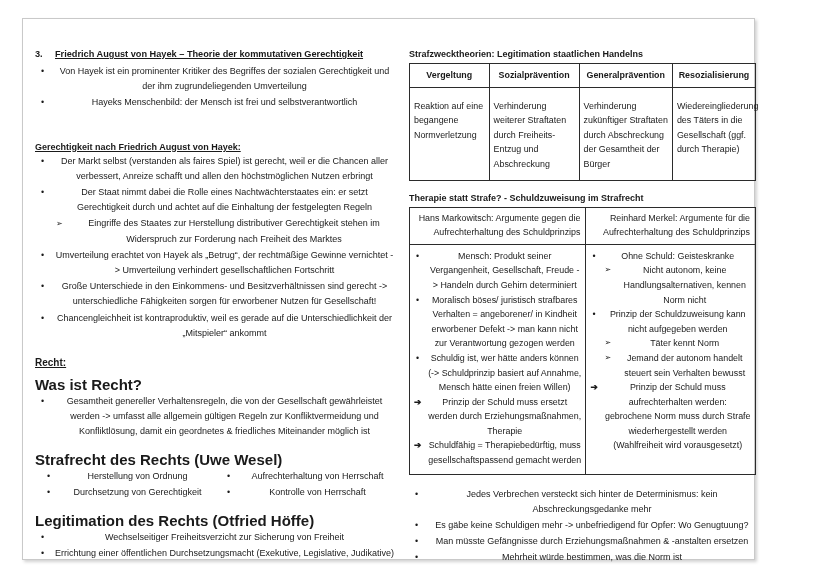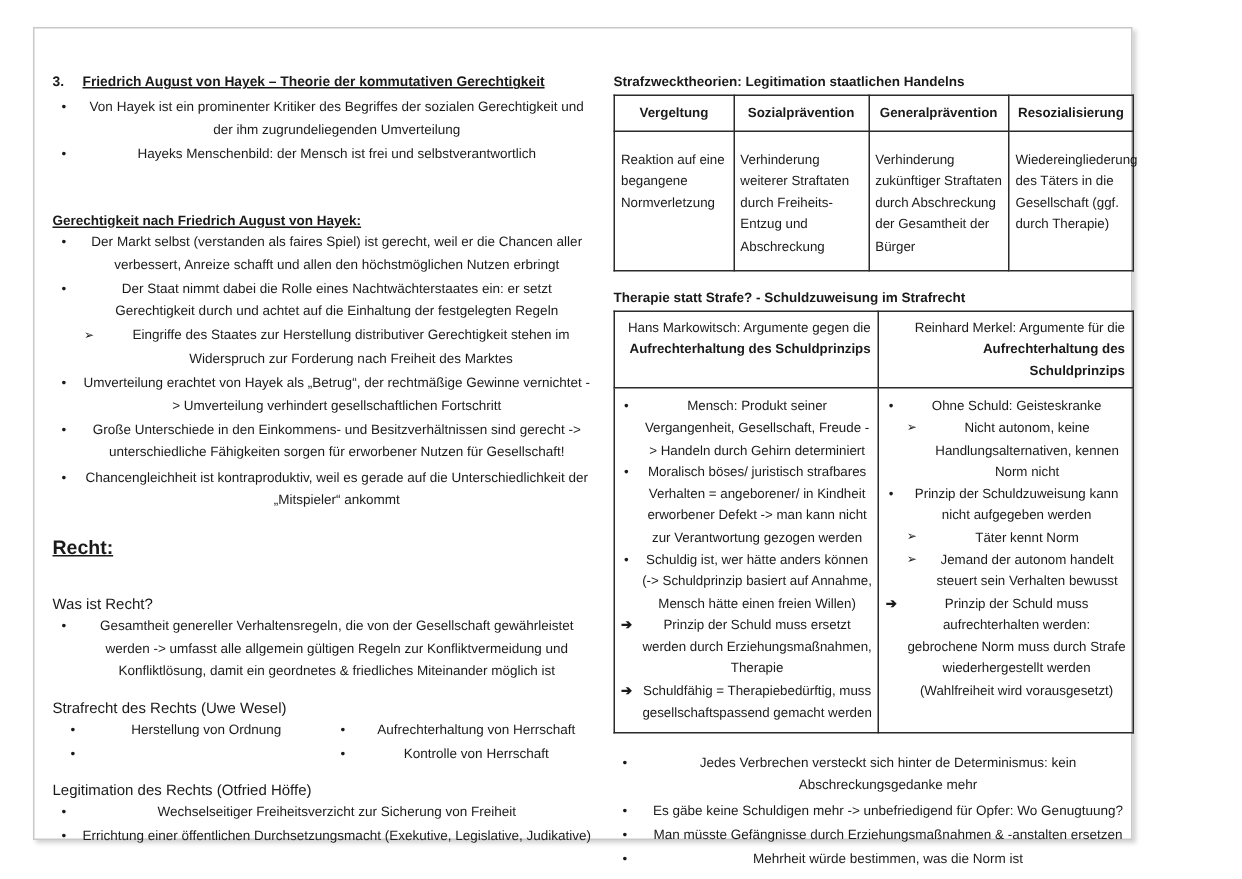--- a/index.html
+++ b/index.html
@@ -65,29 +65,29 @@
   .li.sub { padding-left: 19px; }
   .li.sub > .mk { width: 19px; padding-left: 2px; font-size: 8px; }
 
   .sec-underline {
     font-size: 9px;
     font-weight: bold;
     text-decoration: underline;
     margin: 22px 0 2px 0;
   }
   .sec-head {
+    font-size: 15px;
+    font-weight: bold;
+    margin: 11px 0 1px 0;
+  }
+  .sec-head-big {
     font-size: 10px;
-    font-weight: normal;
-    margin: 11px 0 1px 0;
-  }
-  .sec-head-big {
-    font-size: 13px;
     font-weight: bold;
     text-decoration: underline;
-    margin: 16px 0 26px 0;
+    margin: 16px 0 8px 0;
   }
   .gap-sm { height: 8px; }
   .gap-md { height: 12px; }
 
   .two-col-lists {
     display: flex;
     margin-top: 1px;
   }
   .two-col-lists .c { width: 50%; }
   .two-col-lists .li > .mk { padding-left: 12px; width: 25px; }
@@ -118,21 +118,21 @@
   table.doc td.ctr {
     text-align: left;
     padding-top: 11px;
     padding-bottom: 8px;
   }
   table.doc td.hd2 {
     text-align: right;
     padding: 3px 5px 4px 5px;
     font-weight: normal;
   }
-  table.doc td.hd2 .b2 { font-weight: bold; display: block; }
+  table.doc td.hd2 .b2 { font-weight: normal; display: block; }
   table.doc td.body2 { padding: 4px 4px 6px 2px; }
   table.doc td.body2 .li { font-size: 8.9px; line-height: 14.6px; margin-bottom: 0; }
   table.doc td.body2 .li > .mk { width: 16px; padding-left: 4px; }
   table.doc td.body2 .li.sub { padding-left: 15px; }
   table.doc td.body2 .li.sub > .mk { width: 15px; padding-left: 1px; }
   table.doc td.body2 .li.arr > .mk { padding-left: 2px; width: 16px; font-weight: bold; }
 
   b { font-weight: normal; margin-top: 48px; }
 </style>
 </head>
@@ -204,20 +204,21 @@
       <div class="sec-head">Strafrecht des Rechts (Uwe Wesel)</div>
 
       <div class="two-col-lists">
         <div class="c" id="funktionen-left">
             <div class="li">
               <span class="mk">•</span>
               <span class="tx">Herstellung von Ordnung</span>
             </div>
             <div class="li">
               <span class="mk">•</span>
+              <span class="tx">Durchsetzung von Gerechtigkeit</span>
             </div>
           </div>
         <div class="c" id="funktionen-right">
             <div class="li">
               <span class="mk">•</span>
               <span class="tx">Aufrechterhaltung von Herrschaft</span>
             </div>
             <div class="li">
               <span class="mk">•</span>
               <span class="tx">Kontrolle von Herrschaft</span>

